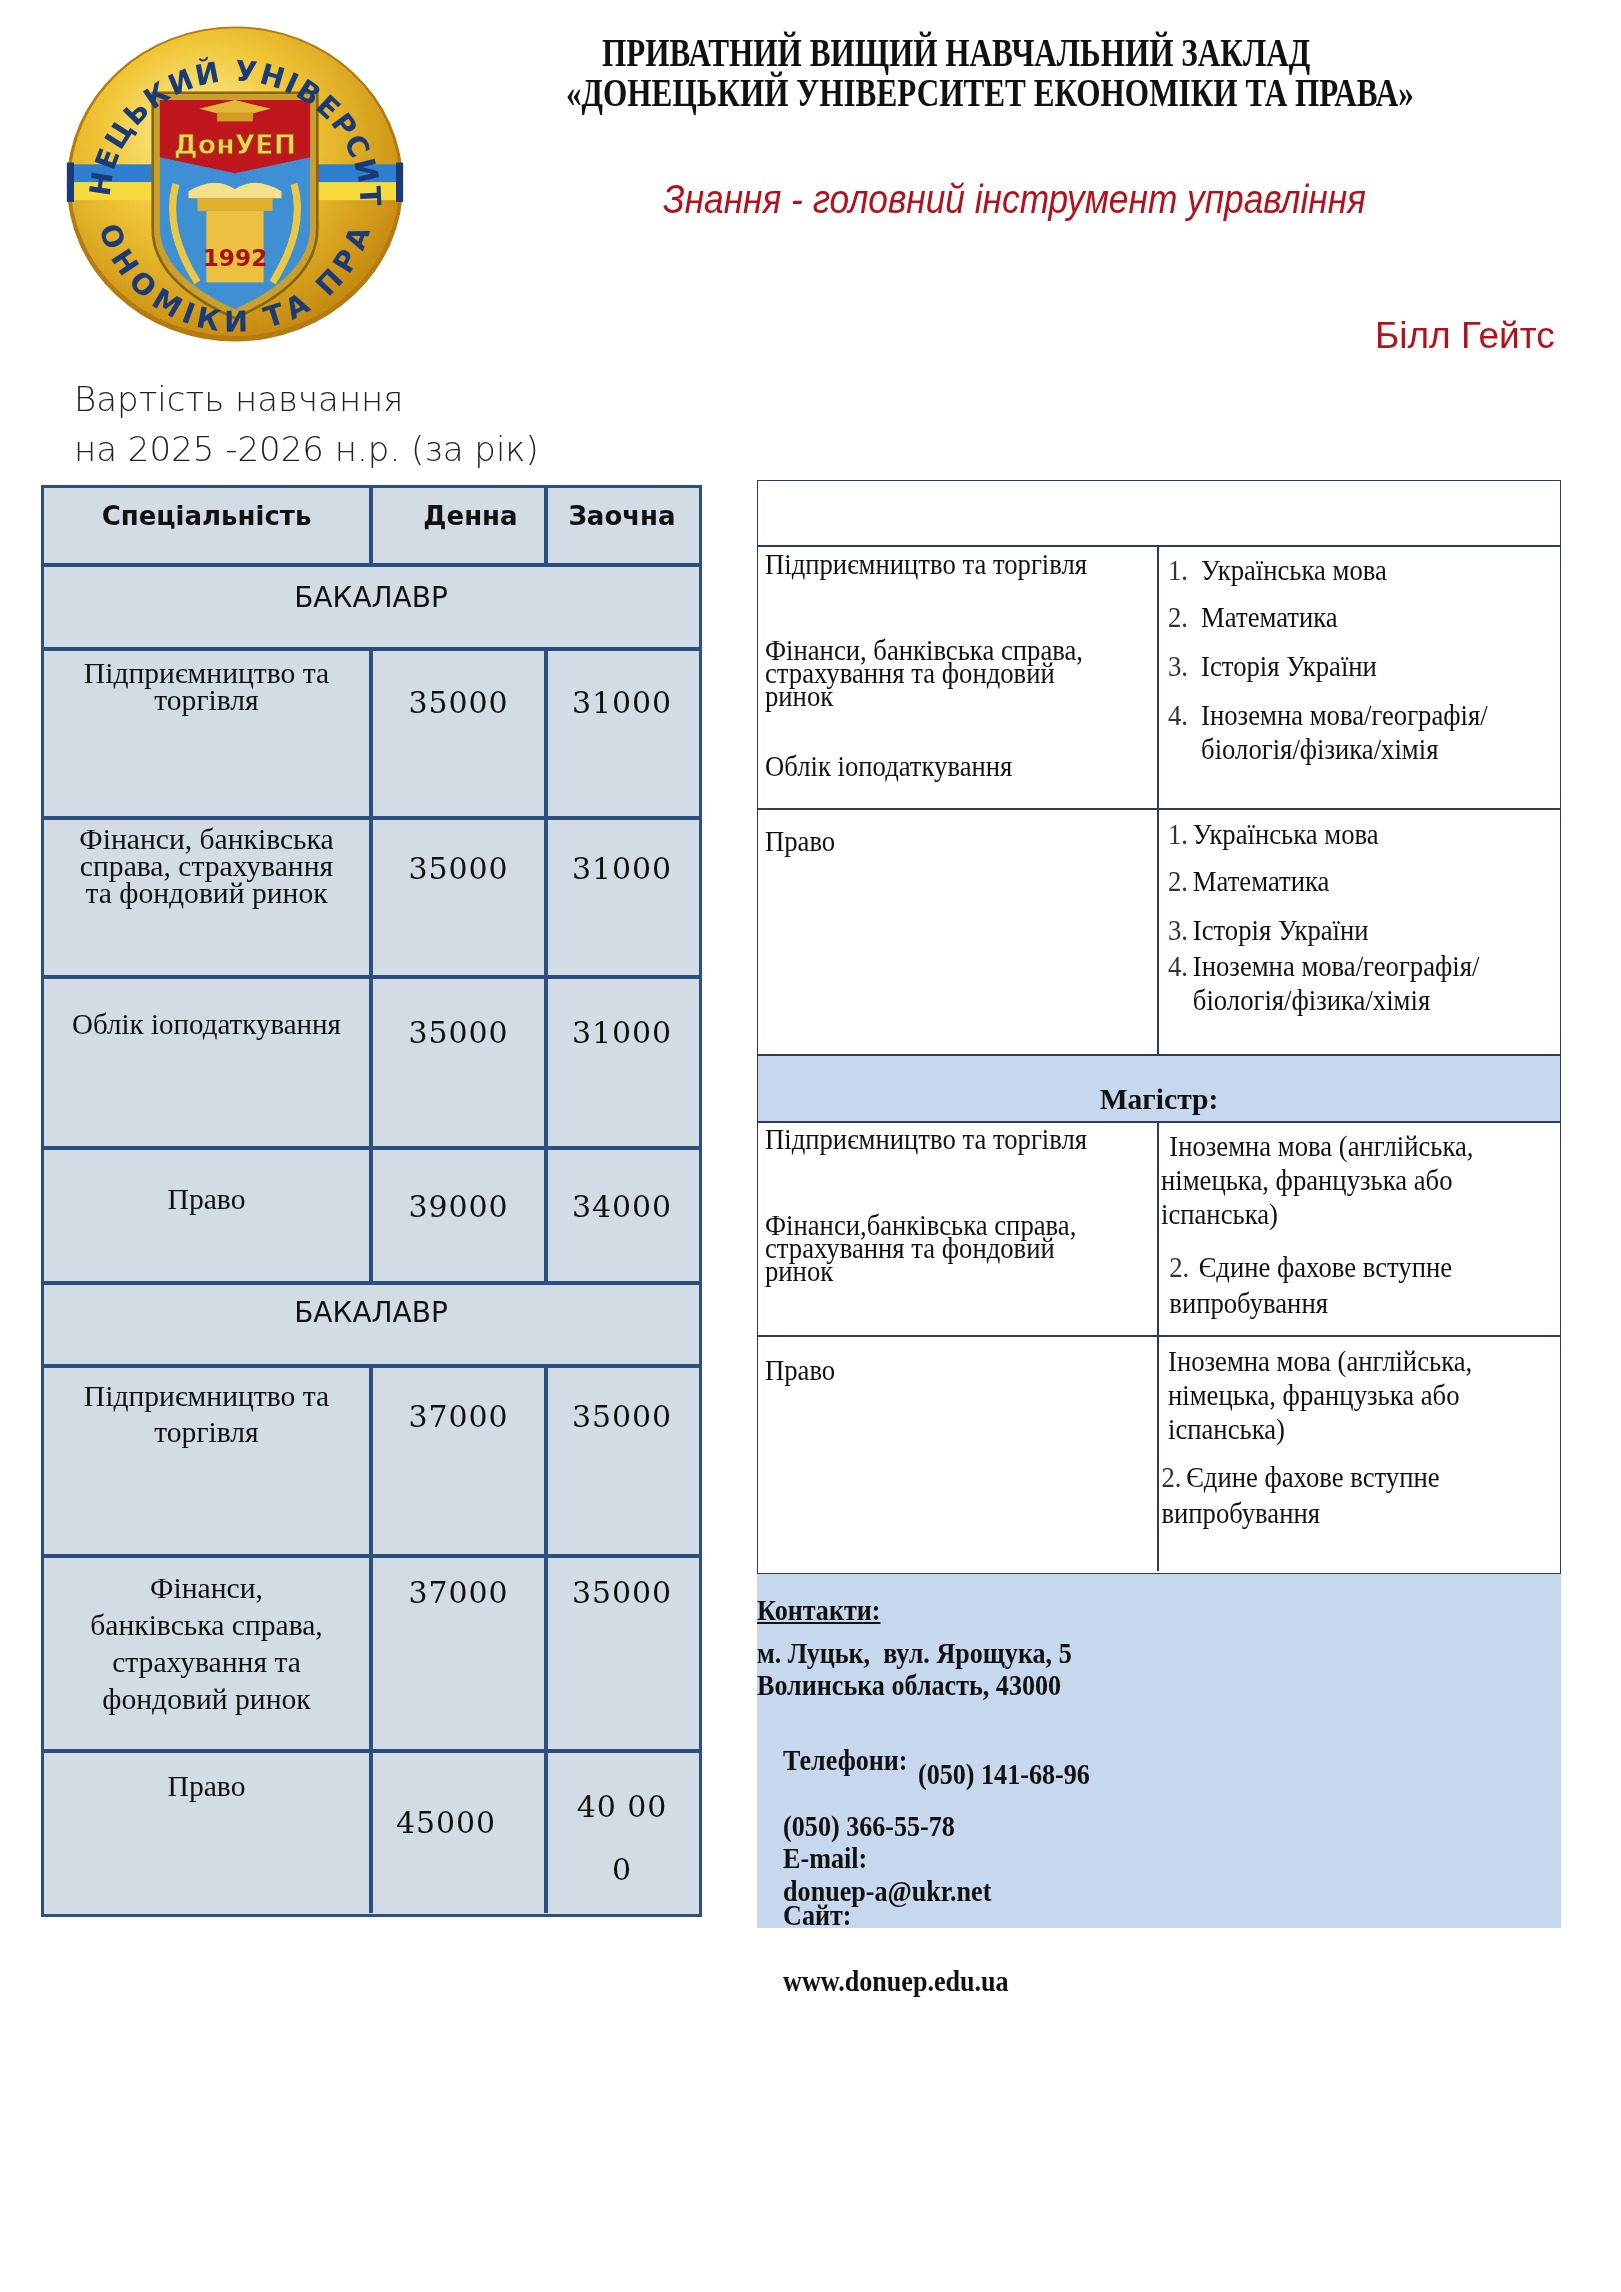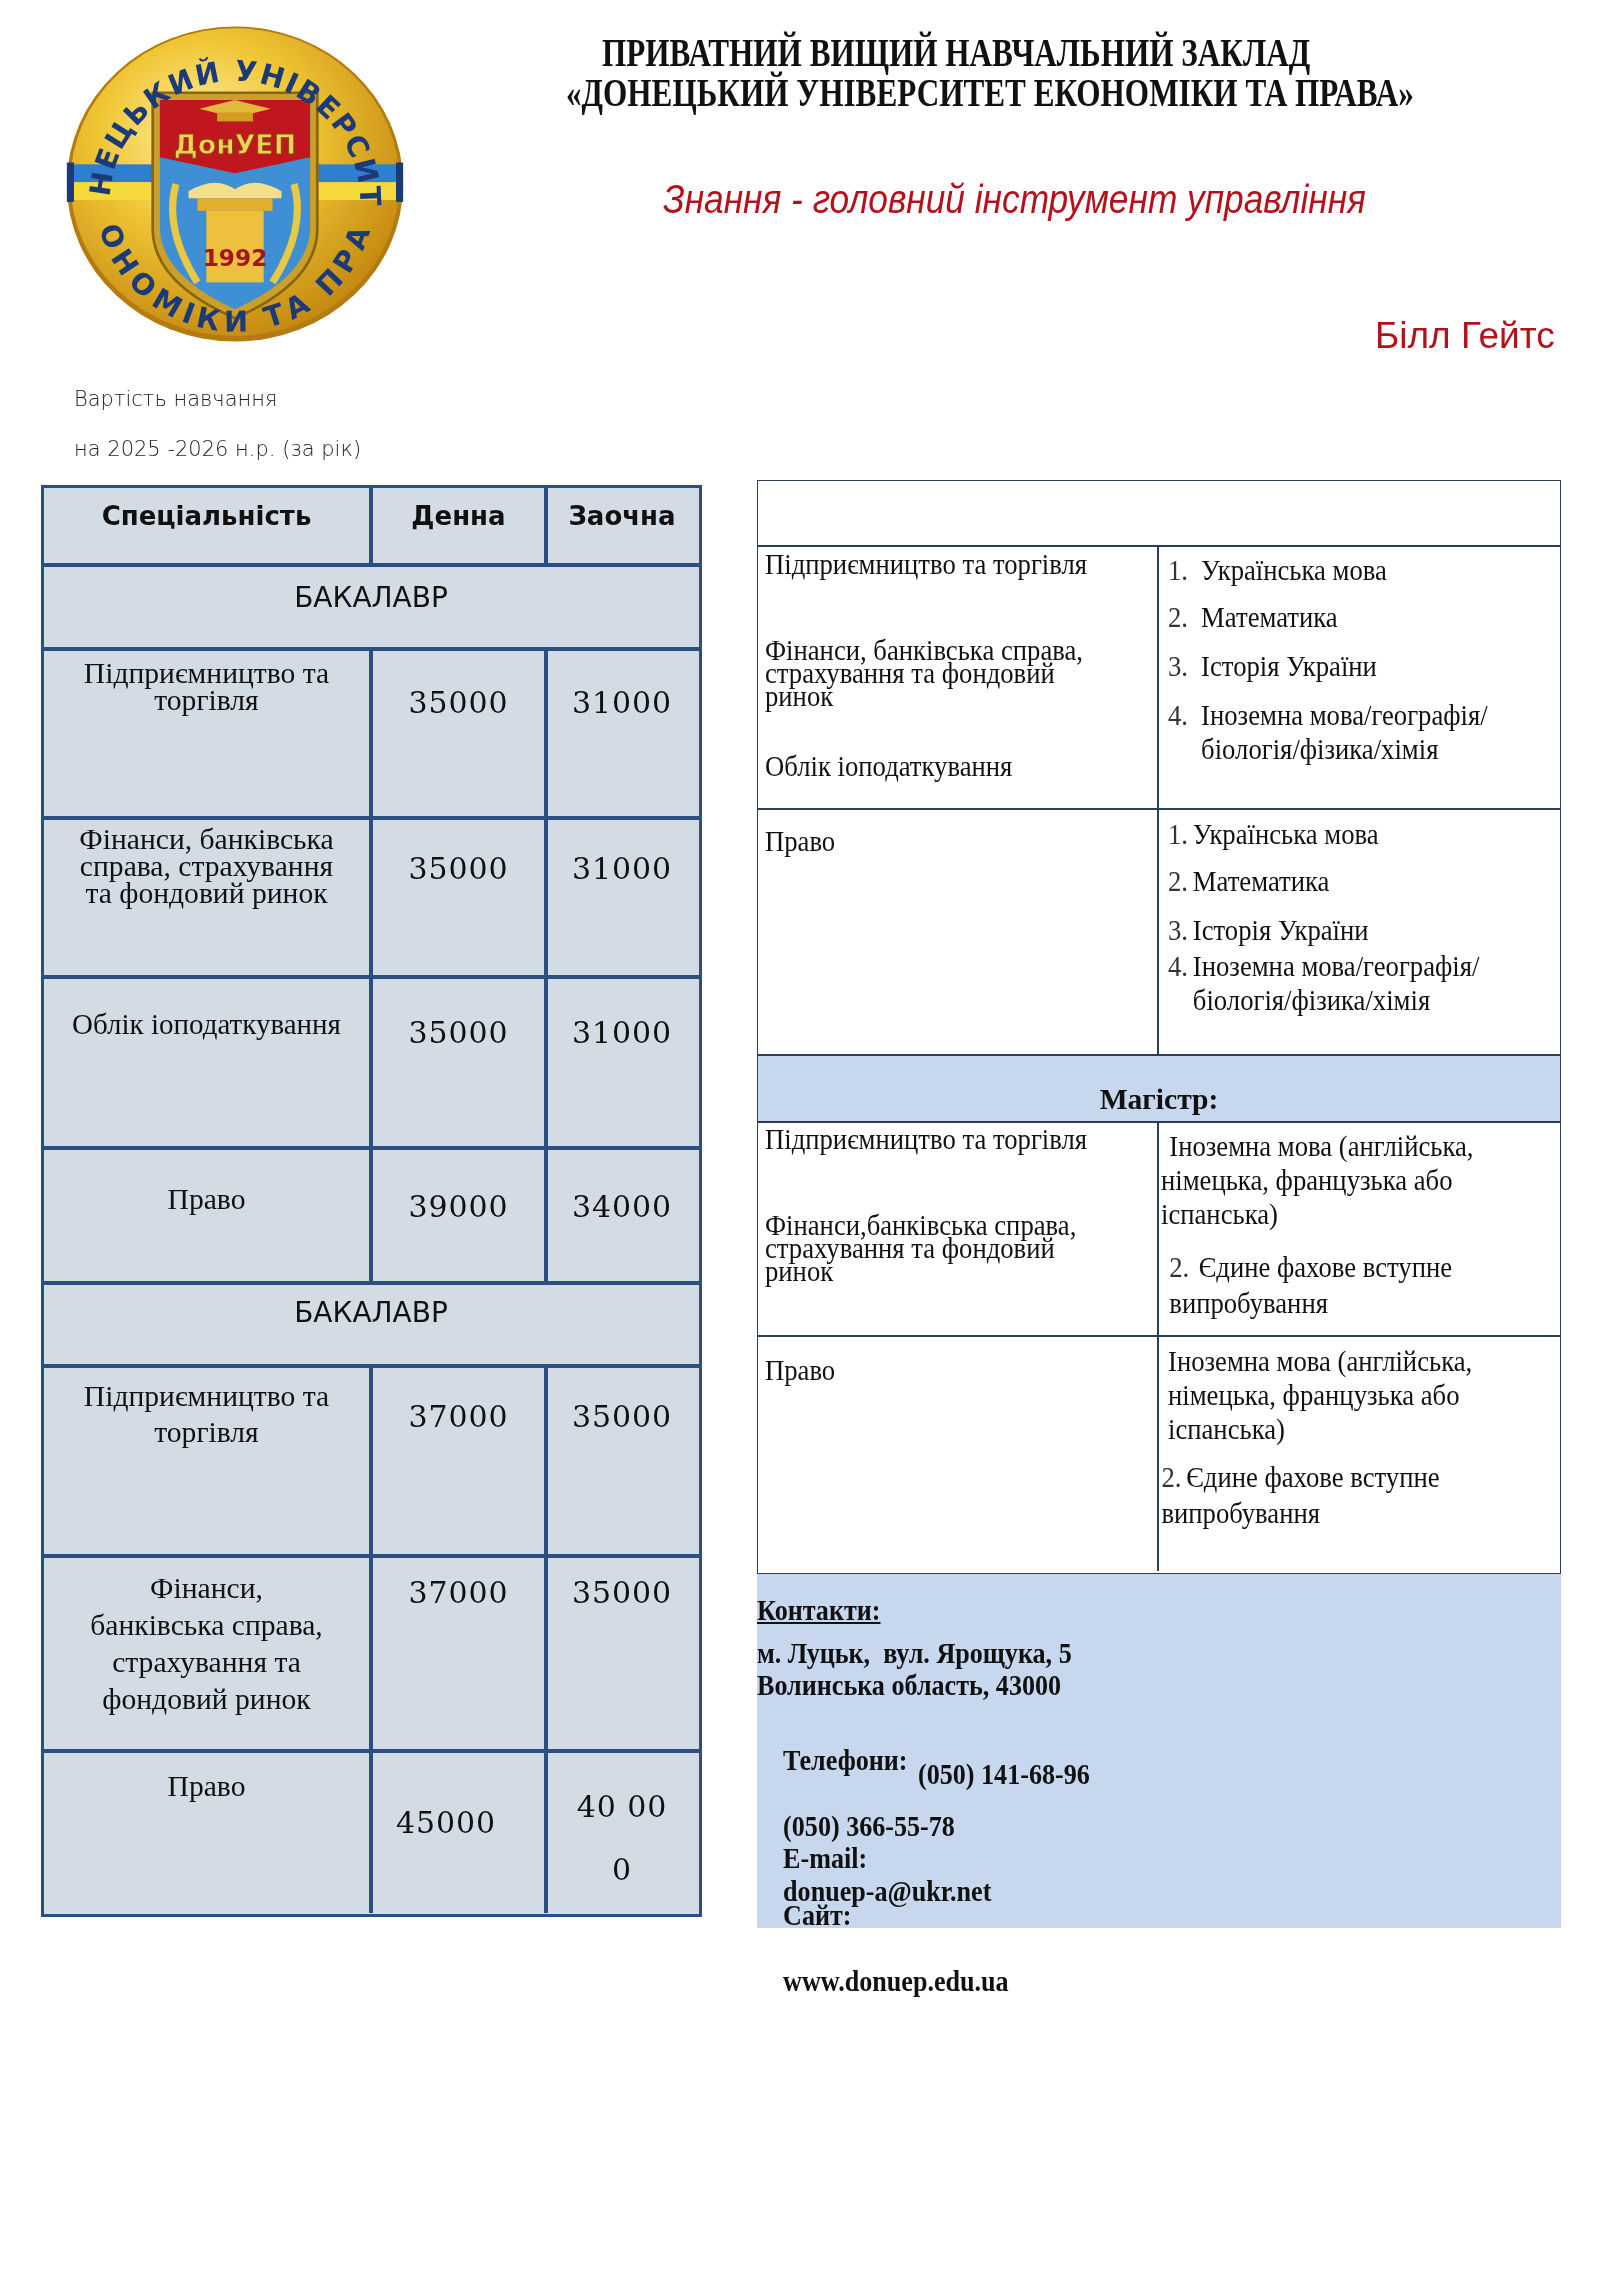--- a/index.html
+++ b/index.html
@@ -10,21 +10,21 @@
   #logo { left:63px; top:23px; width:344px; height:322px; }
 
   
   .hdr-line { position:absolute; font-family:"Liberation Serif", serif; font-weight:bold; white-space:nowrap; color:#111; transform-origin:left top; }
   #hdr1 { left:602px; top:30px; font-size:39px; transform:scaleX(0.80); }
   #hdr2 { left:566px; top:70px; font-size:39px; transform:scaleX(0.80); }
 
   #slogan { left:663px; top:176px; font-family:"Liberation Sans", sans-serif; font-style:italic; font-size:41px; color:#b3121c; white-space:nowrap; transform:scaleX(0.86); transform-origin:left top; }
   #author { left:1375px; top:315px; font-family:"Liberation Sans", sans-serif; font-size:37px; color:#b3121c; white-space:nowrap; }
 
-  #cost-title { left:74px; top:374px; font-family:"DejaVu Sans", sans-serif; font-weight:200; font-size:21px; line-height:50px; color:#222; white-space:nowrap; }
+  #cost-title { left:74px; top:374px; font-family:"DejaVu Sans", sans-serif; font-weight:200; font-size:34px; line-height:50px; color:#222; white-space:nowrap; }
 
   
   #price-table { left:41px; top:485px; width:661px; height:1432px; background:#d3dbe5; border:3.6px solid #2c4f82; box-sizing:border-box; }
   .pt-hline { position:absolute; left:0; right:0; height:3.6px; background:#2c4f82; }
   .pt-vline { position:absolute; width:3.6px; background:#2c4f82; }
   .pt-cell { position:absolute; display:flex; justify-content:center; text-align:center; box-sizing:border-box; }
   .pt-head { font-family:"DejaVu Sans", sans-serif; font-weight:bold; font-size:26px; padding-top:12.5px; }
   .pt-section { font-family:"DejaVu Sans", sans-serif; font-weight:normal; font-size:28px; padding-top:14.3px; }
   .pt-spec { font-family:"Liberation Serif", serif; font-size:29.6px; line-height:27px; padding:5.4px 3.6px 0 3.6px; }
   .pt-price { font-family:"DejaVu Serif", serif; font-size:30px; letter-spacing:0.9px; padding-top:41px; }
@@ -114,21 +114,21 @@
   <div class="pt-hline" style="top:1261px"></div>
 
   <div class="pt-vline" style="left:325px; top:0; height:77px"></div>
   <div class="pt-vline" style="left:500px; top:0; height:77px"></div>
   <div class="pt-vline" style="left:325px; top:161px; height:634px"></div>
   <div class="pt-vline" style="left:500px; top:161px; height:634px"></div>
   <div class="pt-vline" style="left:325px; top:878px; height:547px"></div>
   <div class="pt-vline" style="left:500px; top:878px; height:547px"></div>
 
   <div class="pt-cell pt-head" style="left:0; top:0; width:325px; height:75px">Спеціальність</div>
-  <div class="pt-cell pt-head" style="left:329px; top:0; width:171px; height:75px">Денна</div>
+  <div class="pt-cell pt-head" style="left:341px; top:0; width:171px; height:75px">Денна</div>
   <div class="pt-cell pt-head" style="left:503px; top:0; width:150px; height:75px">Заочна</div>
 
   <div class="pt-cell pt-section" style="left:0; top:79px; width:654px; height:81px">БАКАЛАВР</div>
 
   <div>
     <div class="pt-cell pt-spec" style="left:0; top:163px; width:325px; height:165px; padding-top:9px">Підприємництво та торгівля</div>
     <div class="pt-cell pt-price" style="left:329px; top:163px; width:171px; height:165px; padding-top:34px">35000</div>
     <div class="pt-cell pt-price" style="left:503px; top:163px; width:150px; height:165px; padding-top:34px">31000</div>
   </div>
   <div>

